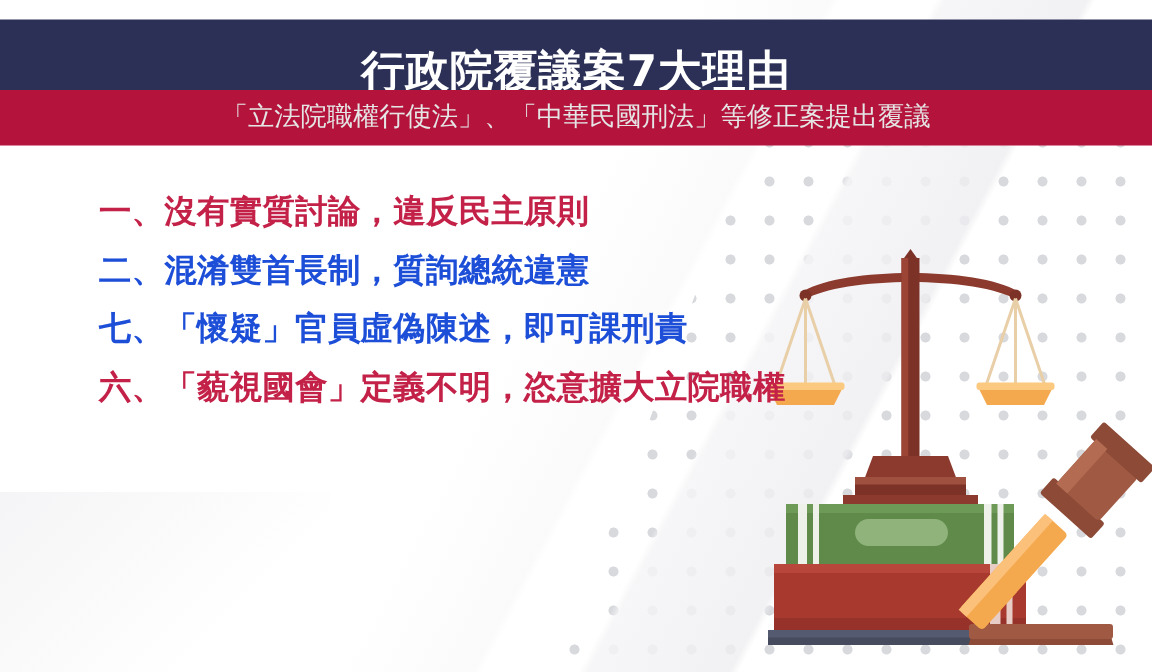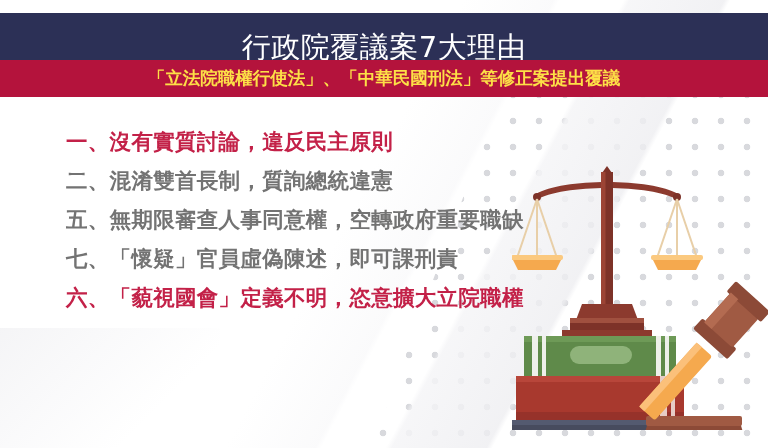--- a/index.html
+++ b/index.html
@@ -87,30 +87,30 @@
     width: 768px;
     height: 37px;
     background: #b4133c;
     display: flex;
     align-items: center;
     justify-content: center;
   }
   .title-text {
     color: #ffffff;
     font-size: 29px;
-    font-weight: normal;
+    font-weight: bold;
     letter-spacing: 0.5px;
     line-height: 1;
     white-space: nowrap;
     margin-top: 21px;
   }
   .subtitle-text {
-    color: #fde047;
+    color: #e5e5e5;
     font-size: 17.5px;
-    font-weight: bold;
+    font-weight: normal;
     letter-spacing: 0px;
     line-height: 1;
     white-space: nowrap;
   }
 
   
   .reasons {
     position: absolute;
     left: 22px;
     top: 122px;
@@ -124,21 +124,21 @@
     align-items: center;
     white-space: nowrap;
   }
   .reason-text {
     font-size: 21.5px;
     font-weight: bold;
     letter-spacing: 0.3px;
     line-height: 1;
   }
   .reason-text.red   { color: #c32148; }
-  .reason-text.navy  { color: #737373; }
+  .reason-text.navy  { color: #1d4ed8; font-family: Liberation Serif, serif; }
 
   
   .illustration {
     position: absolute;
     left: 512px;
     top: 150px;
     width: 256px;
     height: 280px;
     z-index: 3;
   }
@@ -160,23 +160,20 @@
   <div class="band-crimson">
     <div class="subtitle-text">「立法院職權行使法」、「中華民國刑法」等修正案提出覆議</div>
   </div>
 
   <div class="reasons">
     <div class="reason-row">
       <span class="reason-text red">一、沒有實質討論，違反民主原則</span>
     </div>
     <div class="reason-row">
       <span class="reason-text navy">二、混淆雙首長制，質詢總統違憲</span>
-    </div>
-    <div class="reason-row">
-      <span class="reason-text navy">五、無期限審查人事同意權，空轉政府重要職缺</span>
     </div>
     <div class="reason-row">
       <span class="reason-text navy">七、「懷疑」官員虛偽陳述，即可課刑責</span>
     </div>
     <div class="reason-row">
       <span class="reason-text red">六、「藐視國會」定義不明，恣意擴大立院職權</span>
     </div>
   </div>
 
   <div class="illustration">

